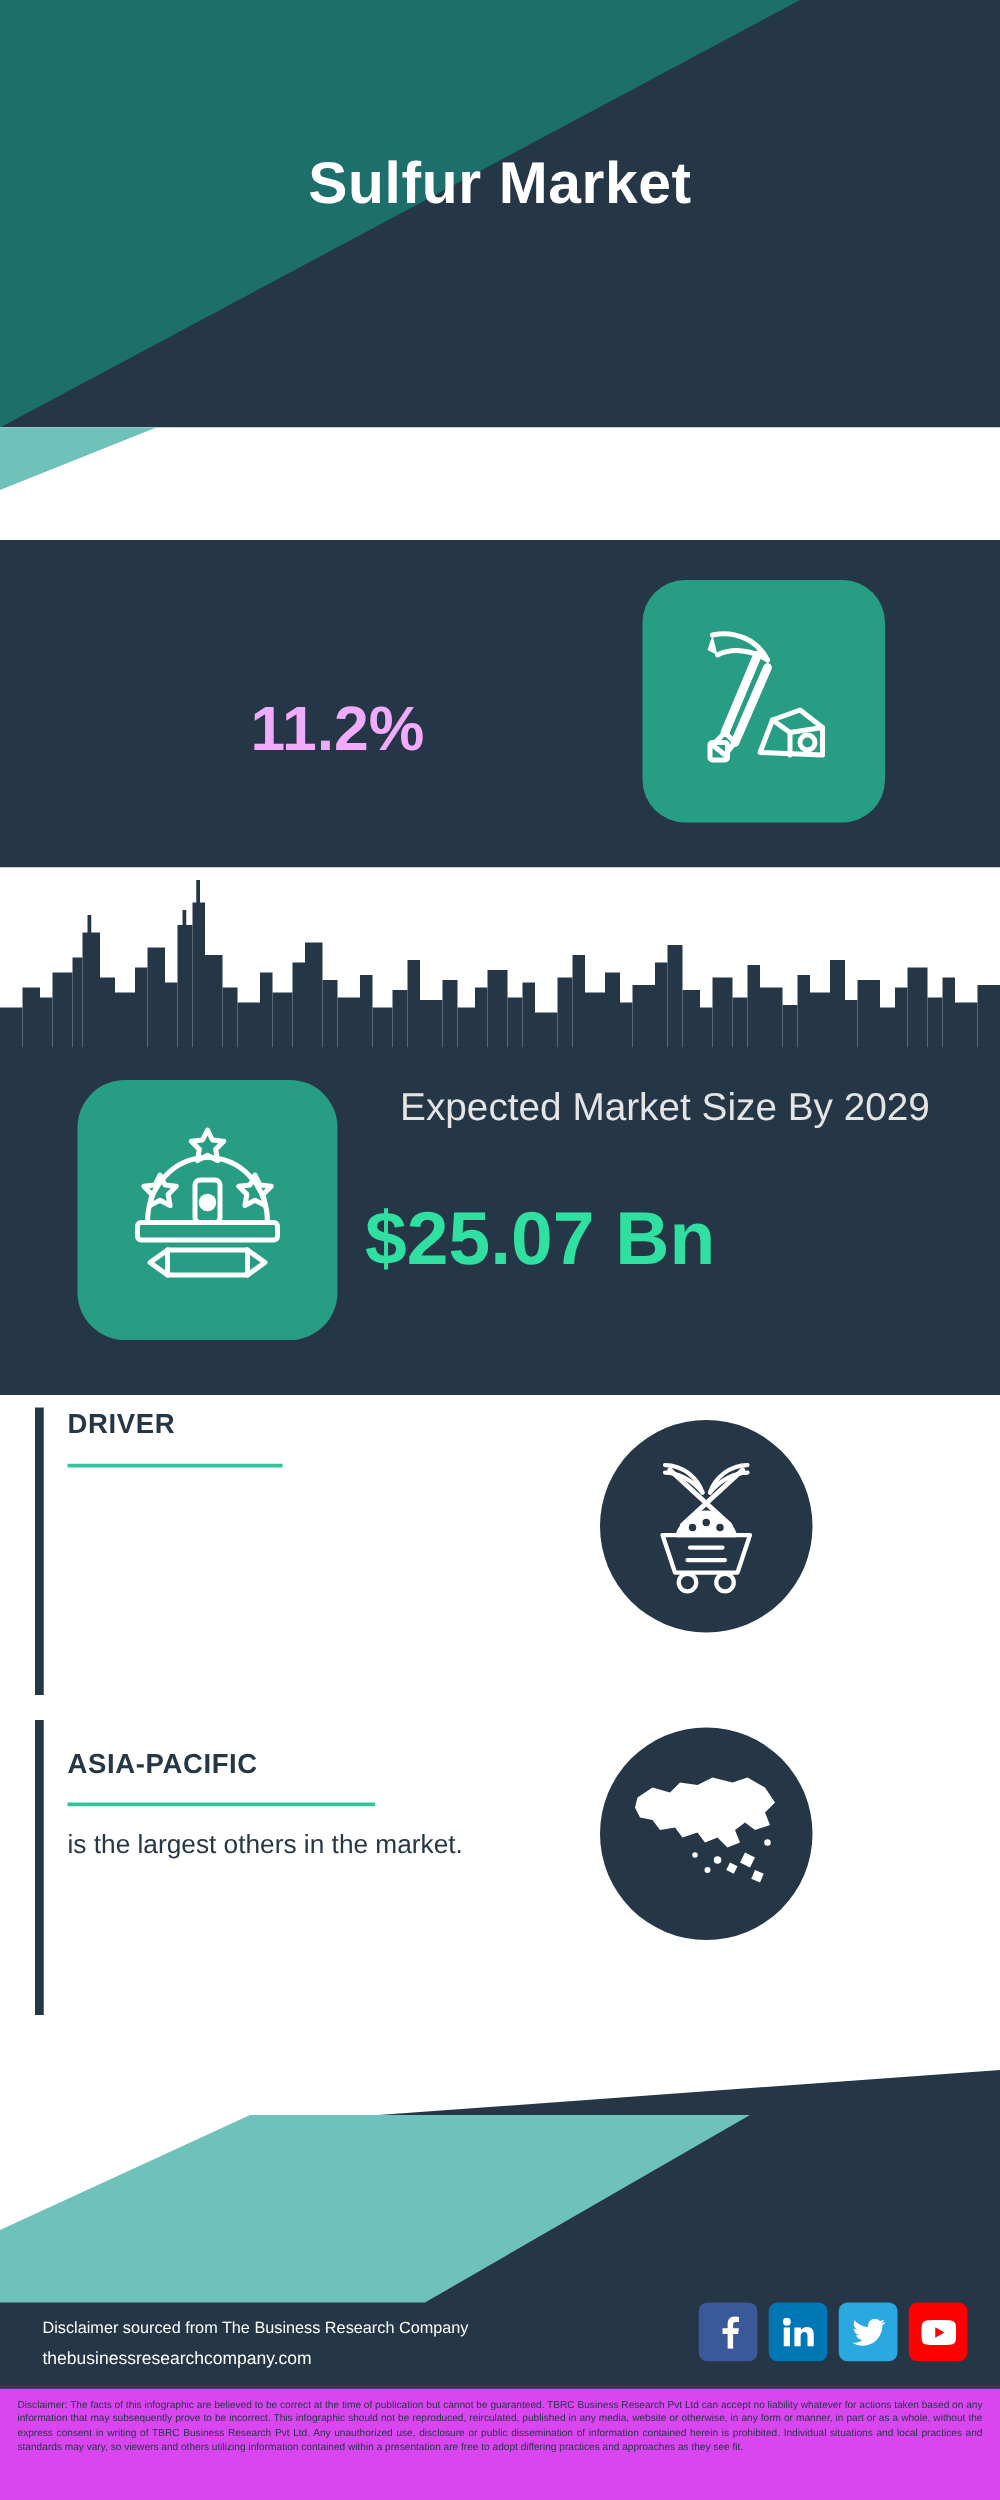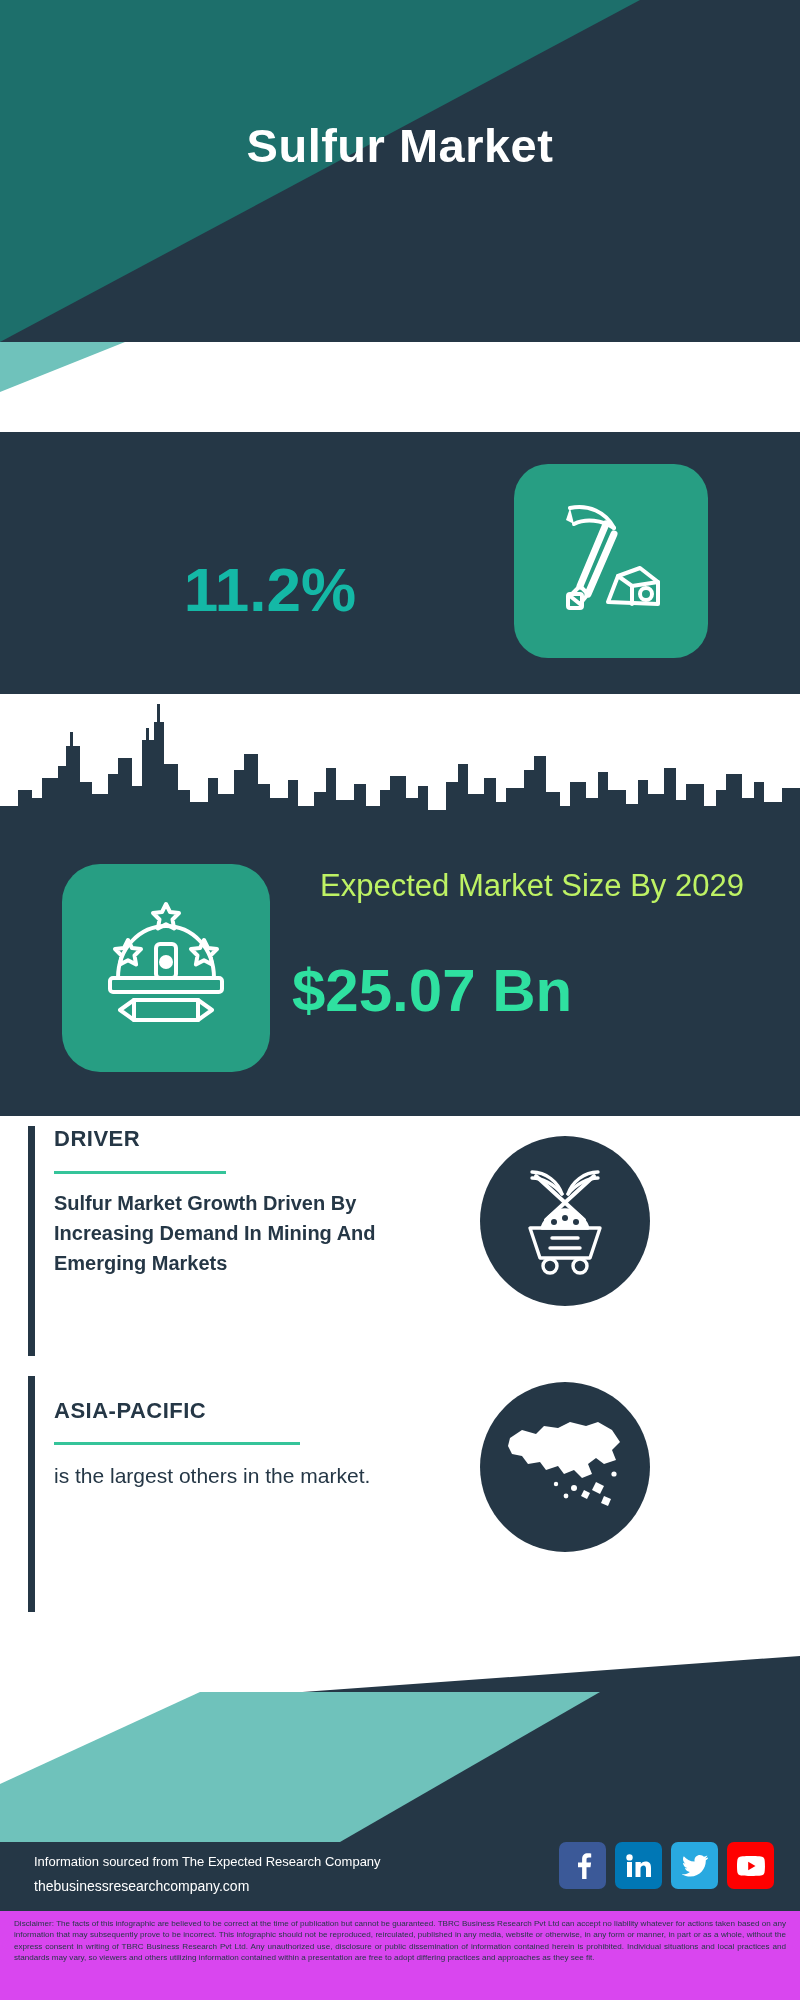--- a/index.html
+++ b/index.html
@@ -73,22 +73,22 @@
     text-align: center;
     color: #ffffff;
     font-size: 29px;
     line-height: 1.28;
   }
   .growth-value {
     position: absolute;
     left: 40px; top: 122px;
     width: 460px;
     text-align: center;
-    color: #14b8a6;
-    font-size: 62px;
+    color: #f0abfc;
+    font-size: 50px;
     font-weight: bold;
   }
   .growth-icon-box {
     position: absolute;
     right: 92px; top: 32px;
     width: 194px; height: 194px;
     background: #279e83;
     border-radius: 34px;
   }
   .growth-icon-box svg { position: absolute; left: 26px; top: 26px; }
@@ -116,21 +116,21 @@
     width: 208px; height: 208px;
     background: #279e83;
     border-radius: 38px;
   }
   .ms-icon-box svg { position: absolute; left: 26px; top: 26px; }
   .ms-text {
     position: absolute;
     left: 292px; top: 28px;
     width: 480px;
     text-align: center;
-    color: #bef264;
+    color: #e5e5e5;
     font-size: 31px;
     line-height: 1.3;
   }
   .ms-value {
     position: absolute;
     left: 292px; top: 118px;
     width: 480px;
     text-align: left;
     color: #2fe0a0;
     font-size: 60px;
@@ -388,21 +388,20 @@
     <div class="ms-text">Expected Market Size By 2029</div>
     <div class="ms-value">$25.07 Bn</div>
   </div>
 
   <div class="cards">
 
     <div class="card" id="card-driver">
       <div class="card-bar"></div>
       <div class="card-heading" style="top:0px;">DRIVER</div>
       <div class="card-underline" style="top:45px; width:172px;"></div>
-      <div class="card-body" style="top:62px;">Sulfur Market Growth Driven By Increasing Demand In Mining And Emerging Markets</div>
       <div class="card-circle" style="left:452px; top:10px; width:170px; height:170px;">
         <svg style="left:26px; top:26px;" width="118" height="118" viewBox="0 0 118 118" fill="none" stroke="#ffffff" stroke-width="3.4" stroke-linecap="round" stroke-linejoin="round">
           <path d="M26 10 C40 10 52 20 56 32"></path>
           <path d="M56 32 C48 22 36 16 26 16"></path>
           <path d="M92 10 C78 10 66 20 62 32"></path>
           <path d="M62 32 C70 22 82 16 92 16"></path>
           <path d="M30 14 L78 58" stroke-width="4"></path>
           <path d="M88 14 L40 58" stroke-width="4"></path>
           <path d="M36 66 C40 54 52 48 59 48 C66 48 78 54 82 66 Z" fill="#ffffff" stroke="#ffffff"></path>
           <circle cx="48" cy="60" r="3" fill="#253746" stroke="none"></circle>
@@ -438,21 +437,21 @@
       </div>
     </div>
   </div>
 
   <div class="footer">
     <div class="footer-white-tri"></div>
     <div class="footer-teal-block"></div>
     <div class="footer-teal-tri"></div>
     <div class="footer-white-tri2"></div>
 
-    <div class="source-line1">Information sourced from The Expected Research Company</div>
+    <div class="source-line1">Disclaimer sourced from The Business Research Company</div>
     <div class="source-line2">thebusinessresearchcompany.com</div>
 
     <div class="social">
       <div class="soc soc-fb">
         <svg width="22" height="26" viewBox="0 0 22 26" fill="#ffffff">
             <path d="M14.5 26V14.2h4l.6-4.6h-4.6V6.7c0-1.3.4-2.2 2.3-2.2h2.4V.4C18.8.3 17.4.2 15.8.2c-3.4 0-5.7 2-5.7 5.9v3.5H6v4.6h4.1V26z"></path>
           </svg>
       </div>
       <div class="soc soc-li">
         <svg width="26" height="24" viewBox="0 0 26 24" fill="#ffffff">

